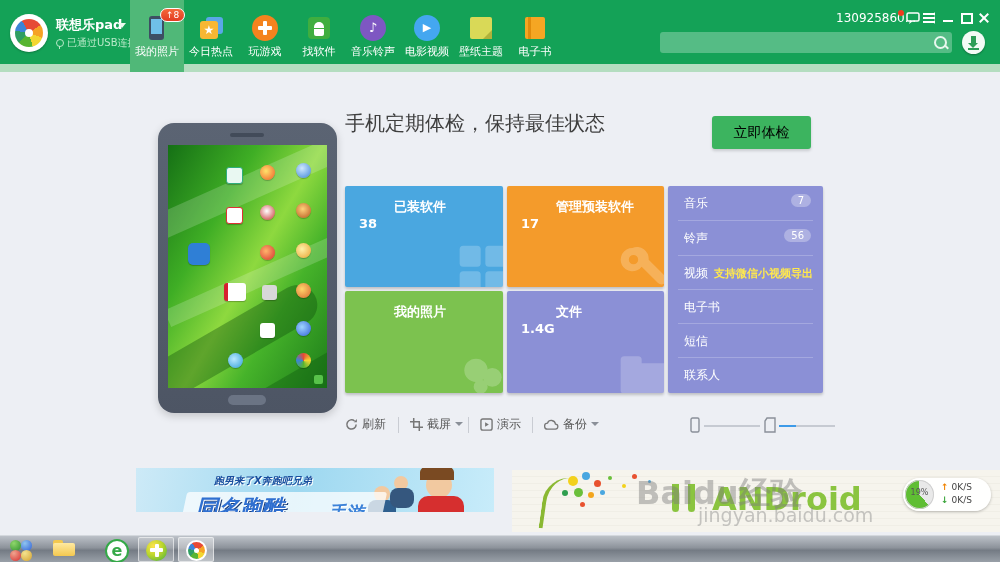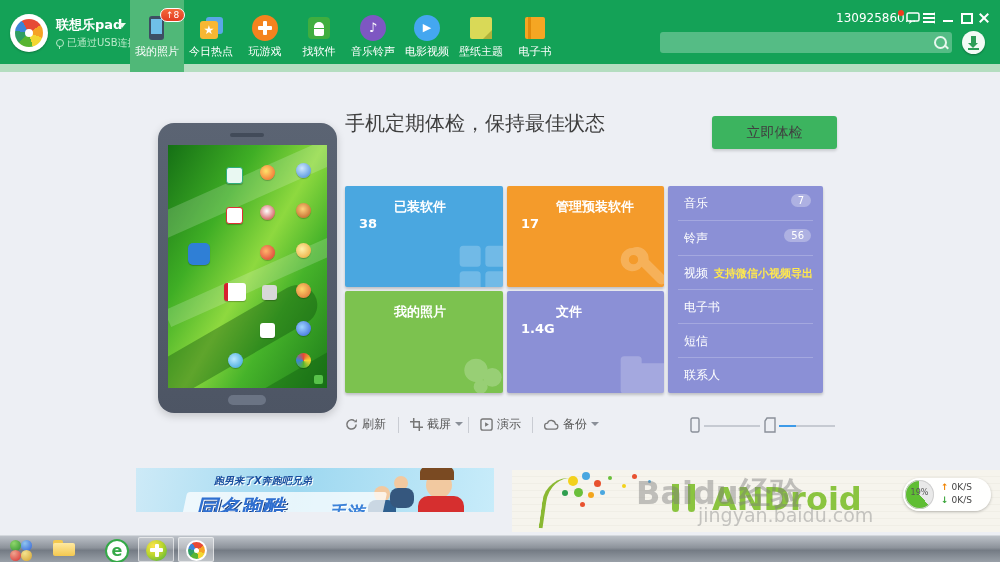--- a/index.html
+++ b/index.html
@@ -84,22 +84,22 @@
   #phone .streak{position:absolute;width:220px;height:26px;background:rgba(255,255,255,.18);transform:rotate(-24deg);}
   #phone .blade{position:absolute;width:200px;height:40px;background:rgba(10,70,10,.35);transform:rotate(-30deg);border-radius:40px;}
   #phone .home{position:absolute;left:70px;top:272px;width:38px;height:10px;border-radius:5px;background:#6b7484;}
   .aicon{position:absolute;width:15px;height:15px;border-radius:50%;box-shadow:0 1px 1px rgba(0,0,0,.25);}
   .aicon.sq{border-radius:3px;}
   #phone .dock{position:absolute;right:4px;bottom:4px;width:9px;height:9px;border-radius:2px;background:#58c24a;}
 
   
   #hero-title{position:absolute;left:345px;top:110px;font-size:20px;color:#3f3f3f;}
   #hero-sub{position:absolute;left:346px;top:149px;font-size:12px;color:#9b9b9b;}
-  #hero-btn{position:absolute;left:712px;top:116px;width:125px;height:33px;background:#3cb45f;border-radius:3px;
-        color:#404040;font-size:14px;text-align:center;line-height:33px;cursor:pointer;box-shadow:0 2px 3px rgba(0,0,0,.15);}
+  #hero-btn{position:absolute;left:712px;top:116px;width:99px;height:33px;background:#3cb45f;border-radius:3px;
+        color:#000000;font-size:14px;text-align:center;line-height:33px;cursor:pointer;box-shadow:0 2px 3px rgba(0,0,0,.15);}
 
   
   .tile{position:absolute;border-radius:2px;box-shadow:0 2px 3px rgba(0,0,0,.2);cursor:pointer;overflow:hidden;}
   .tile .tl{position:absolute;left:14px;top:12px;color:#fff;font-size:13px;font-weight:bold;margin-left:35px;}
   .tile .tv{position:absolute;left:14px;top:30px;color:#fff;font-size:13px;font-weight:bold;}
   .tile svg{position:absolute;right:-8px;bottom:-10px;opacity:.22;}
   #tile-apps{left:345px;top:186px;width:158px;height:101px;background:#4aa7e0;}
   #tile-pre{left:507px;top:186px;width:157px;height:101px;background:#f49b2b;}
   #tile-photo{left:345px;top:291px;width:158px;height:102px;background:#7cc24f;}
   #tile-file{left:507px;top:291px;width:157px;height:102px;background:#8b90d6;}

